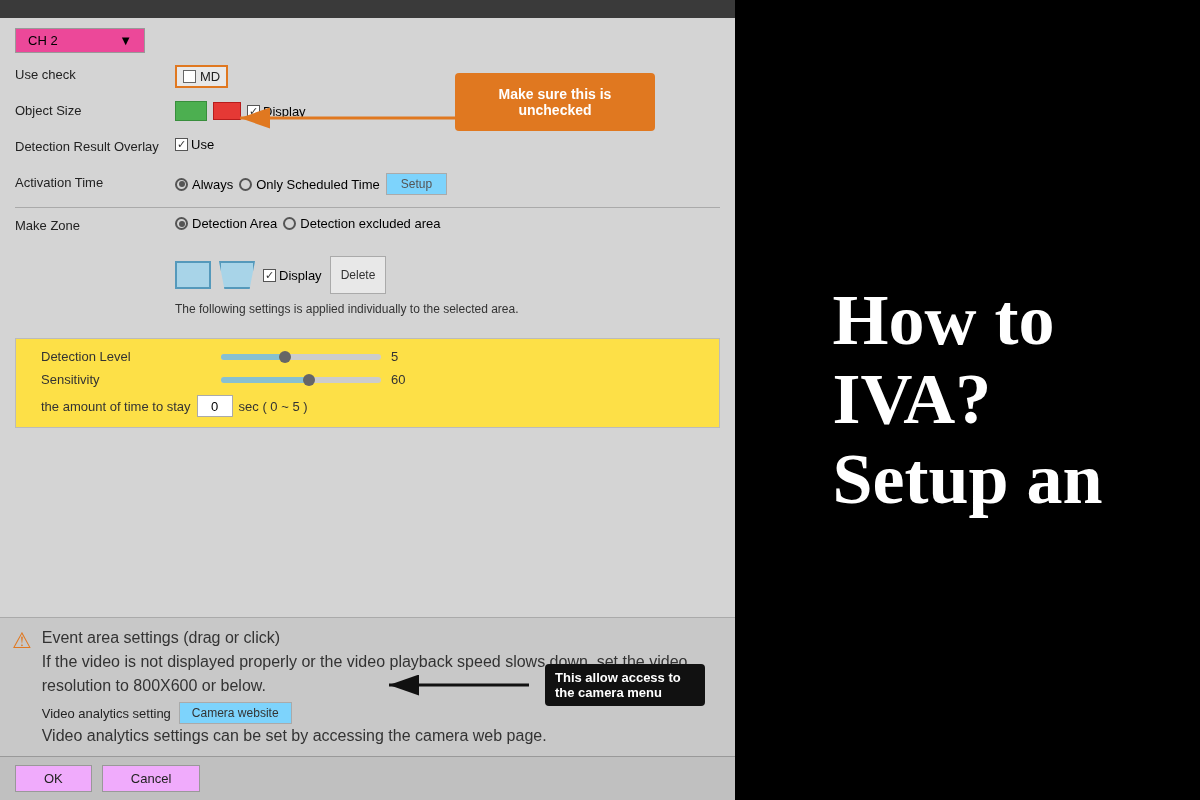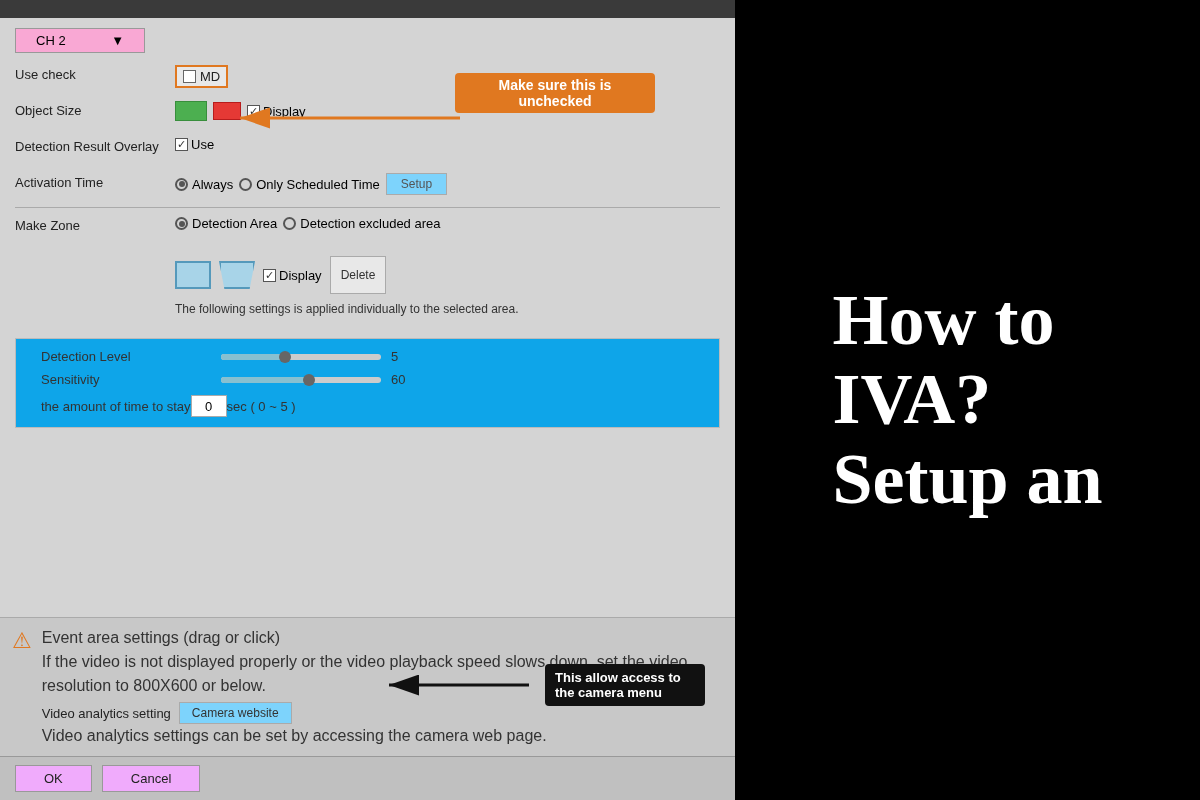--- a/index.html
+++ b/index.html
@@ -32,23 +32,23 @@
       flex: 1;
       padding: 10px 15px;
       position: relative;
     }
 
     
     .channel-row {
       margin-bottom: 10px;
     }
     .channel-select {
-      background: #f9a8d4;
+      background: #ec4899;
       border: 1px solid #999;
-      padding: 4px 20px;
+      padding: 4px 12px;
       font-size: 13px;
       width: 130px;
       display: inline-flex;
       align-items: center;
       justify-content: space-between;
       cursor: pointer;
     }
 
     
     .form-row {
@@ -97,21 +97,21 @@
 
     
     .annotation-bubble {
       position: absolute;
       top: 55px;
       left: 455px;
       background: #e07820;
       color: white;
       font-size: 14px;
       font-weight: bold;
-      padding: 4px 12px;
+      padding: 13px 12px;
       border-radius: 4px;
       width: 200px;
       text-align: center;
       z-index: 10;
     }
     .annotation-bubble::after {
       content: '';
       position: absolute;
       left: -30px;
       top: 50%;
@@ -222,21 +222,21 @@
     }
 
     .info-text {
       font-size: 12px;
       color: #333;
       margin: 4px 0 8px 0;
     }
 
     
     .slider-area {
-      background: #0ea5e9;
+      background: #fde047;
       border: 1px solid #bbb;
       padding: 10px 15px 10px 25px;
       margin-top: 22px;
     }
     .slider-row {
       display: flex;
       align-items: center;
       margin-bottom: 8px;
       gap: 10px;
     }
@@ -267,20 +267,21 @@
       transform: translateX(-50%);
     }
     .slider-value {
       font-size: 13px;
       color: #333;
       width: 30px;
     }
     .time-input-row {
       display: flex;
       align-items: center;
+      gap: 6px;
       font-size: 13px;
       color: #333;
     }
     .time-input {
       width: 36px;
       height: 22px;
       border: 1px solid #aaa;
       background: white;
       text-align: center;
       font-size: 13px;

